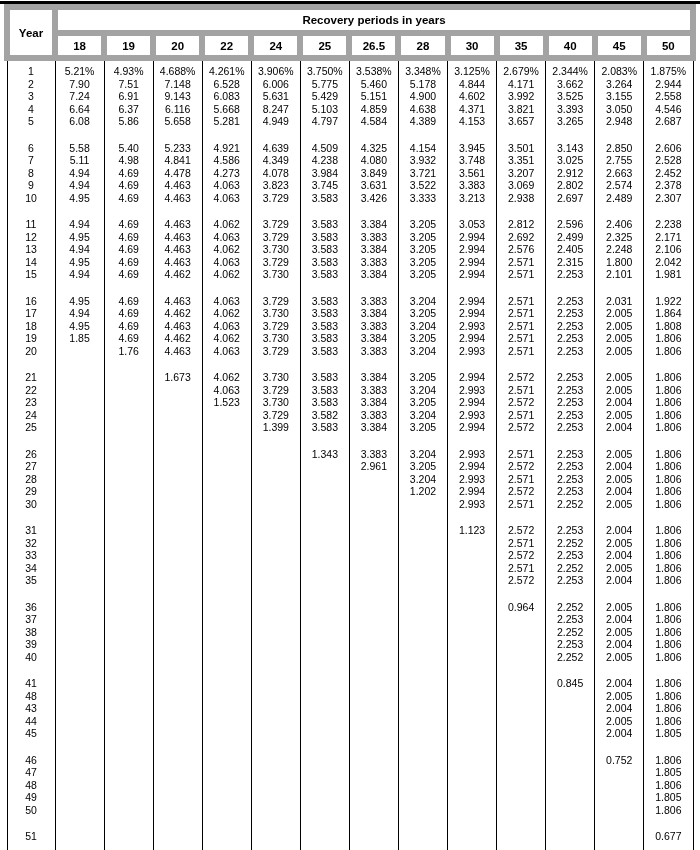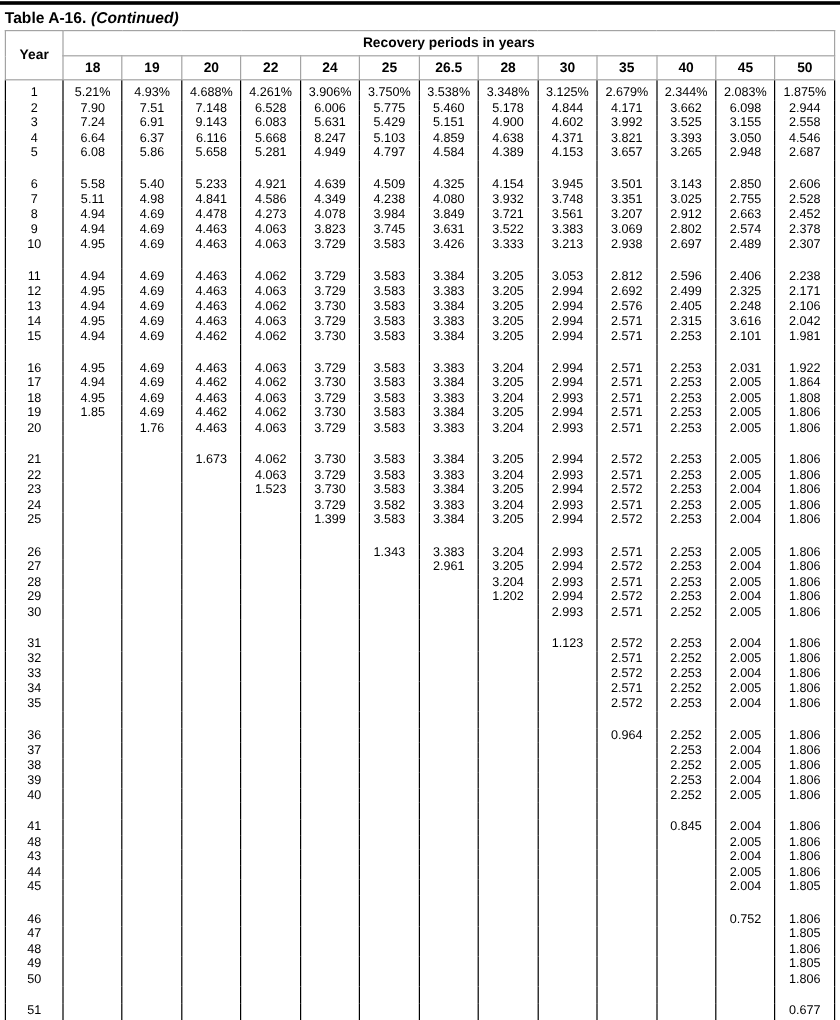--- a/index.html
+++ b/index.html
@@ -35,21 +35,21 @@
     border-collapse: collapse;
     table-layout: fixed;
     margin: 0 4px;
     width: 692px;
     border: 1px solid #000;
     border-bottom: 3px solid #000;
   }
   col.year-col { width: 48px; }
 
   thead th {
-    border: 1px solid #a3a3a3;
+    border: 6px solid #a3a3a3;
     font-size: 11.5px;
     font-weight: bold;
     padding: 2px 0;
     text-align: center;
     vertical-align: middle;
   }
   thead th.group-th { height: 16px; }
   thead tr.cols-row th { height: 15px; }
 
   tbody td {
@@ -68,23 +68,20 @@
   }
   tbody tr.spacer td { height: 14px; }
   tbody tr.first-row td { padding-top: 4px; }
   tbody tr.last-row td { padding-bottom: 7px; }
 </style>
 </head>
 <body>
 
 <div class="page">
   <div class="top-rule"></div>
-  <div class="title-bar">
-    <span class="title-main">Table A-16.</span><span class="title-note">(Continued)</span>
-  </div>
 
   <table class="macrs">
     <colgroup>
       <col class="year-col">
       <col>
         <col>
         <col>
         <col>
         <col>
         <col>
@@ -140,21 +137,21 @@
           <td>7.51</td>
           <td>7.148</td>
           <td>6.528</td>
           <td>6.006</td>
           <td>5.775</td>
           <td>5.460</td>
           <td>5.178</td>
           <td>4.844</td>
           <td>4.171</td>
           <td>3.662</td>
-          <td>6.098</td>
+          <td>3.264</td>
           <td>2.944</td>
         </tr>
         <tr>
           <td>3</td>
           <td>7.24</td>
           <td>6.91</td>
           <td>9.143</td>
           <td>6.083</td>
           <td>5.631</td>
           <td>5.429</td>
@@ -364,21 +361,21 @@
           <td>4.69</td>
           <td>4.463</td>
           <td>4.063</td>
           <td>3.729</td>
           <td>3.583</td>
           <td>3.383</td>
           <td>3.205</td>
           <td>2.994</td>
           <td>2.571</td>
           <td>2.315</td>
-          <td>3.616</td>
+          <td>1.800</td>
           <td>2.042</td>
         </tr>
         <tr>
           <td>15</td>
           <td>4.94</td>
           <td>4.69</td>
           <td>4.462</td>
           <td>4.062</td>
           <td>3.730</td>
           <td>3.583</td>

